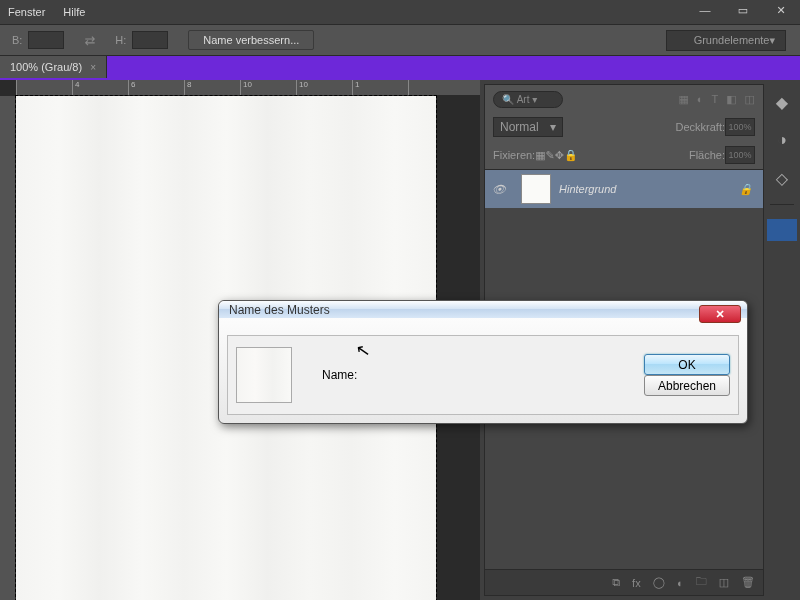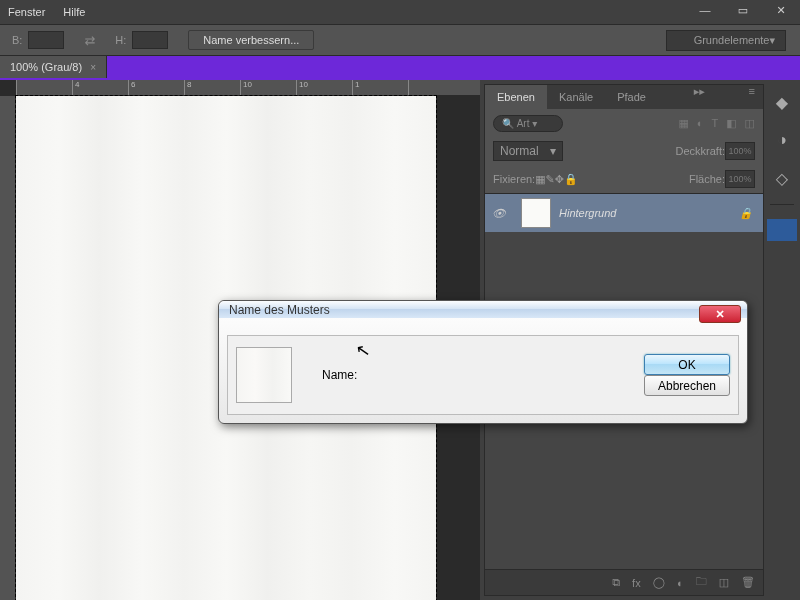--- a/index.html
+++ b/index.html
@@ -104,27 +104,20 @@
       <span>10</span>
       <span>1</span>
       <span></span>
   </div>
   <div class="ruler-v"></div>
   <div class="canvas"></div>
 </div>
 
 <div class="panels">
   <div class="panel-main">
-    <div class="ptabs">
-      <div class="ptab active">Ebenen</div>
-      <div class="ptab">Kanäle</div>
-      <div class="ptab">Pfade</div>
-      <div class="menu">▸▸</div>
-      <div class="menu">≡</div>
-    </div>
     <div class="prow">
       <div class="search">🔍 <span>Art</span> ▾</div>
       <div style="margin-left:auto;display:flex;gap:8px;color:#777">
         <span>▦</span>
         <span>◐</span>
         <span>T</span>
         <span>◧</span>
         <span>◫</span>
       </div>
     </div>

